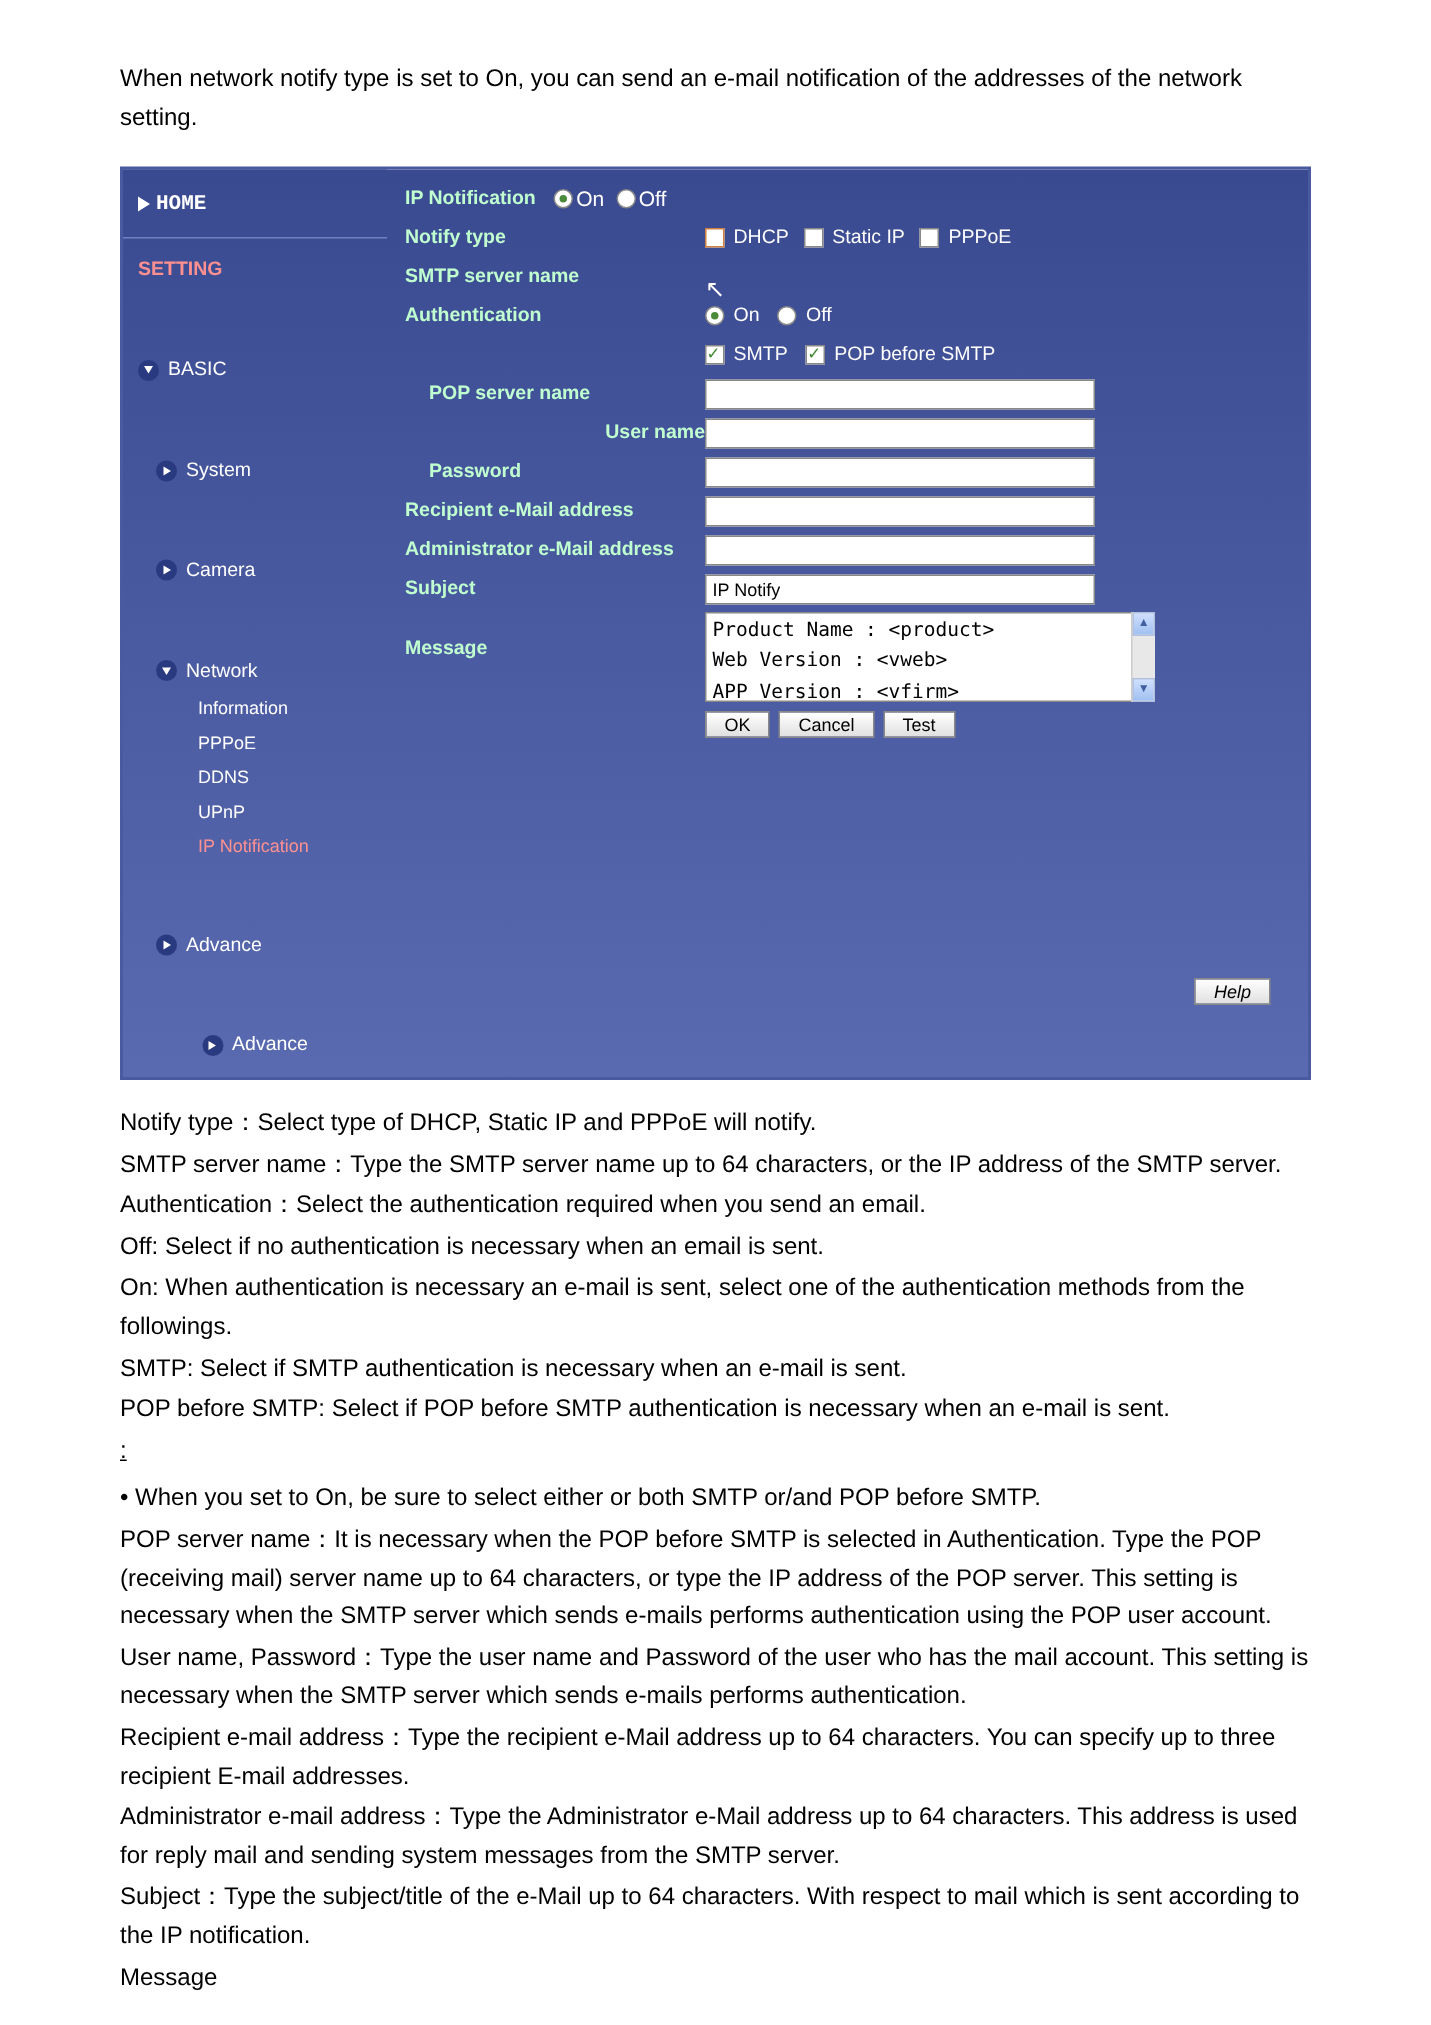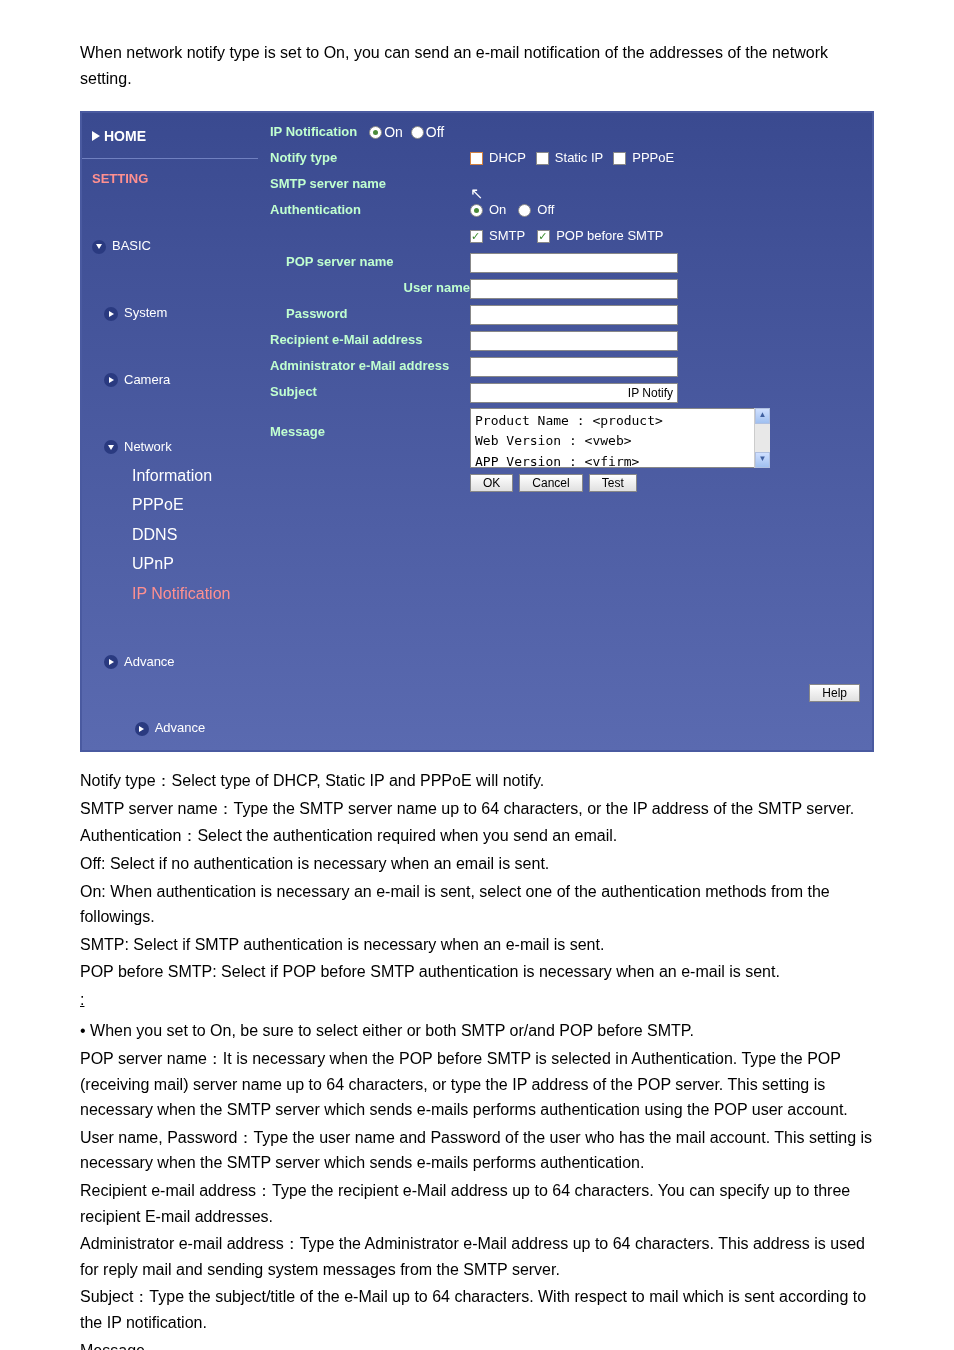--- a/index.html
+++ b/index.html
@@ -25,20 +25,21 @@
       padding: 8px 0;
       background: linear-gradient(to bottom, #3a4a90 0%, #5a6ab0 100%);
     }
     .home-link {
       color: #fff;
       font-weight: bold;
       padding: 4px 10px;
       display: flex;
       align-items: center;
       gap: 4px;
+      font-family: Liberation Mono, monospace;
     }
     .home-link .icon-play {
       width: 0; height: 0;
       border-top: 5px solid transparent;
       border-bottom: 5px solid transparent;
       border-left: 8px solid #fff;
       display: inline-block;
     }
     .setting-hdr {
       color: #ff9090;
@@ -53,21 +54,21 @@
       font-size: 13px;
       padding: 3px 10px 3px 22px;
       display: flex;
       align-items: center;
       gap: 6px;
       cursor: pointer;
       margin-top: 40px;
     }
     .nav-sub {
       color: #fff;
-      font-size: 16px;
+      font-size: 12px;
       padding: 2px 10px 2px 50px;
       cursor: pointer;
     }
     .nav-sub.active { color: #ff9090; }
     .b-icon {
       width: 14px; height: 14px;
       background: #2a3a80;
       border-radius: 50%;
       display: inline-flex;
       align-items: center;
@@ -135,25 +136,24 @@
       position: absolute;
       color: #3a8a2a;
       font-size: 11px;
       top: -3px; left: 0;
     }
     .checkbox.orange { border-color: #d08040; }
     .text-input {
       background: #fff;
       border: 1px solid #888;
       height: 20px;
-      width: 208px;
+      width: 260px;
       color: #000;
       font-size: 12px;
       padding: 1px 4px;
-      text-align: right;
     }
     .textarea-box {
       background: #fff;
       border: 1px solid #888;
       width: 300px;
       height: 60px;
       color: #000;
       font-family: monospace;
       font-size: 13px;
       padding: 2px 4px;
@@ -184,22 +184,23 @@
     .btn {
       background: linear-gradient(#fff,#e0e0e0);
       border: 1px solid #888;
       color: #000;
       font-size: 12px;
       padding: 1px 12px;
       cursor: pointer;
     }
     .help-btn {
       position: absolute;
-      right: 12px;
+      right: 25px;
       bottom: 48px;
+      font-style: italic;
     }
     .cursor-icon {
       position: absolute;
       font-size: 16px;
       color: #fff;
     }
     .desc { font-size: 16px; margin-bottom: 2px; }
     .note-link { text-decoration: underline; display:inline-block; width:50px; margin-bottom: 6px; }
   </style>
 </head>

